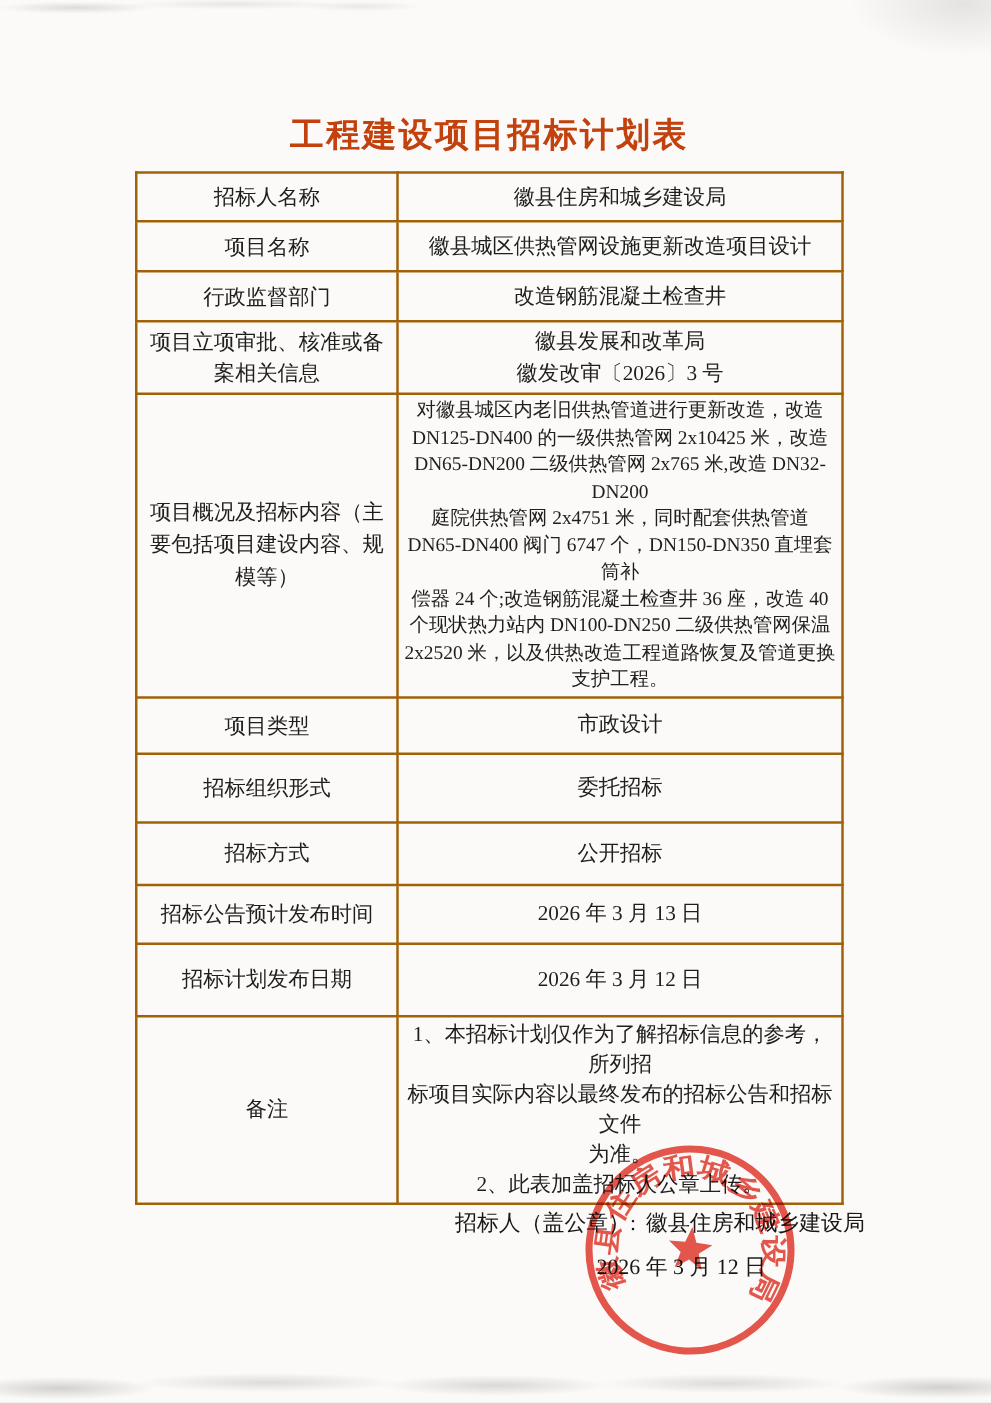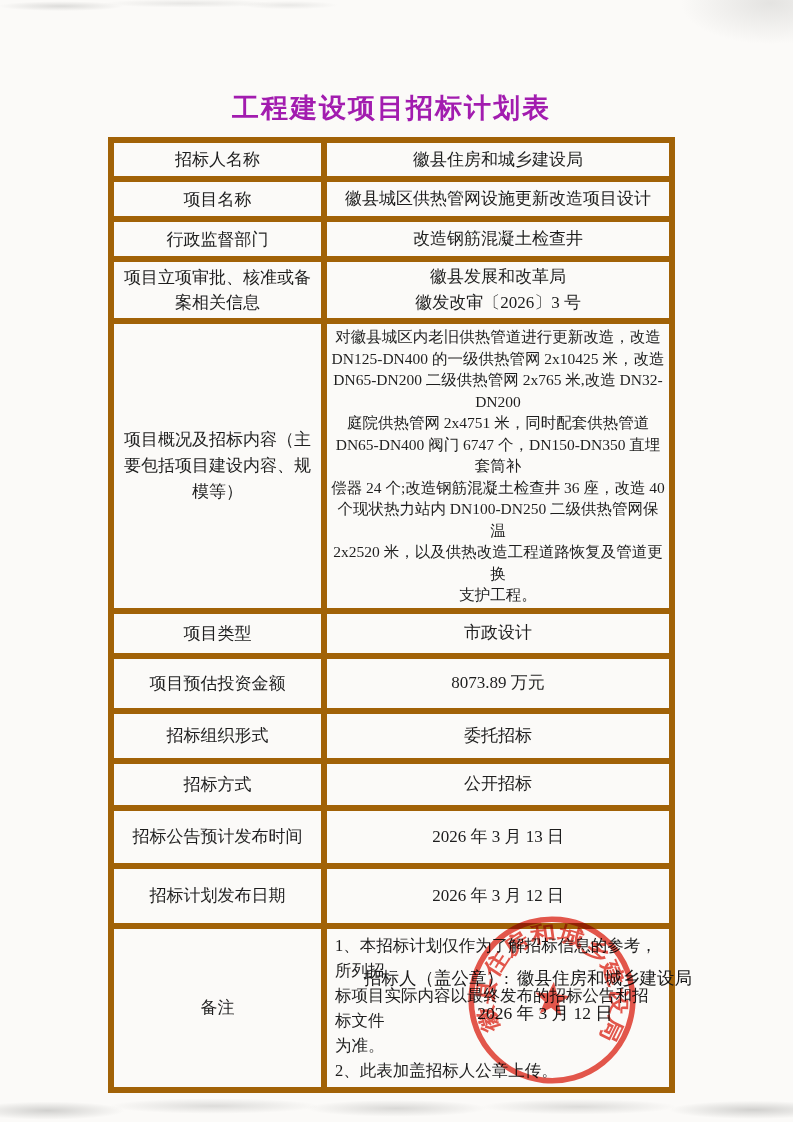--- a/index.html
+++ b/index.html
@@ -5,28 +5,28 @@
   html,body { margin:0; padding:0; background:#e8e8e6; }
   .page {
     position:relative; width:793px; height:1122px; margin:0 auto;
     background:#fbfaf8; overflow:hidden;
     font-family:"Liberation Serif","DejaVu Serif",serif;
     color:#1e1e1e;
   }
   .doc-title {
     position:absolute; top:90px; left:108px; width:567px;
     text-align:center; font-family:"Liberation Sans","DejaVu Sans",sans-serif;
-    font-weight:bold; font-size:27px; letter-spacing:2px; color:#a21caf;
+    font-weight:bold; font-size:27px; letter-spacing:2px; color:#c2410c;
   }
   table.bid-table {
     position:absolute; top:137px; left:108px; width:567px;
     border-collapse:collapse; table-layout:fixed;
   }
   .bid-table td {
-    border:6px solid #a16207; padding:2px 6px; vertical-align:middle;
+    border:2px solid #a16207; padding:2px 6px; vertical-align:middle;
     font-size:17px; white-space:pre-line; overflow:hidden;margin-top:23px;
   }
   .bid-table td.label { width:195px; text-align:center; line-height:25px; }
   .bid-table td.value { text-align:center; line-height:24px; }
   .bid-table tr:nth-child(1)  { height:39px; }
   .bid-table tr:nth-child(2)  { height:40px; }
   .bid-table tr:nth-child(3)  { height:40px; }
   .bid-table tr:nth-child(4)  { height:54px;border-radius:24px; }
   .bid-table tr:nth-child(4) td.value { line-height:26px; }
   .bid-table tr:nth-child(5)  { height:195px; }
@@ -123,24 +123,20 @@
 偿器 24 个;改造钢筋混凝土检查井 36 座，改造 40
 个现状热力站内 DN100-DN250 二级供热管网保温
 2x2520 米，以及供热改造工程道路恢复及管道更换
 支护工程。</td>
       </tr>
       <tr>
         <td class="label">项目类型</td>
         <td class="value">市政设计</td>
       </tr>
       <tr>
-        <td class="label">项目预估投资金额</td>
-        <td class="value">8073.89 万元</td>
-      </tr>
-      <tr>
         <td class="label">招标组织形式</td>
         <td class="value">委托招标</td>
       </tr>
       <tr>
         <td class="label">招标方式</td>
         <td class="value">公开招标</td>
       </tr>
       <tr>
         <td class="label">招标公告预计发布时间</td>
         <td class="value">2026 年 3 月 13 日</td>

